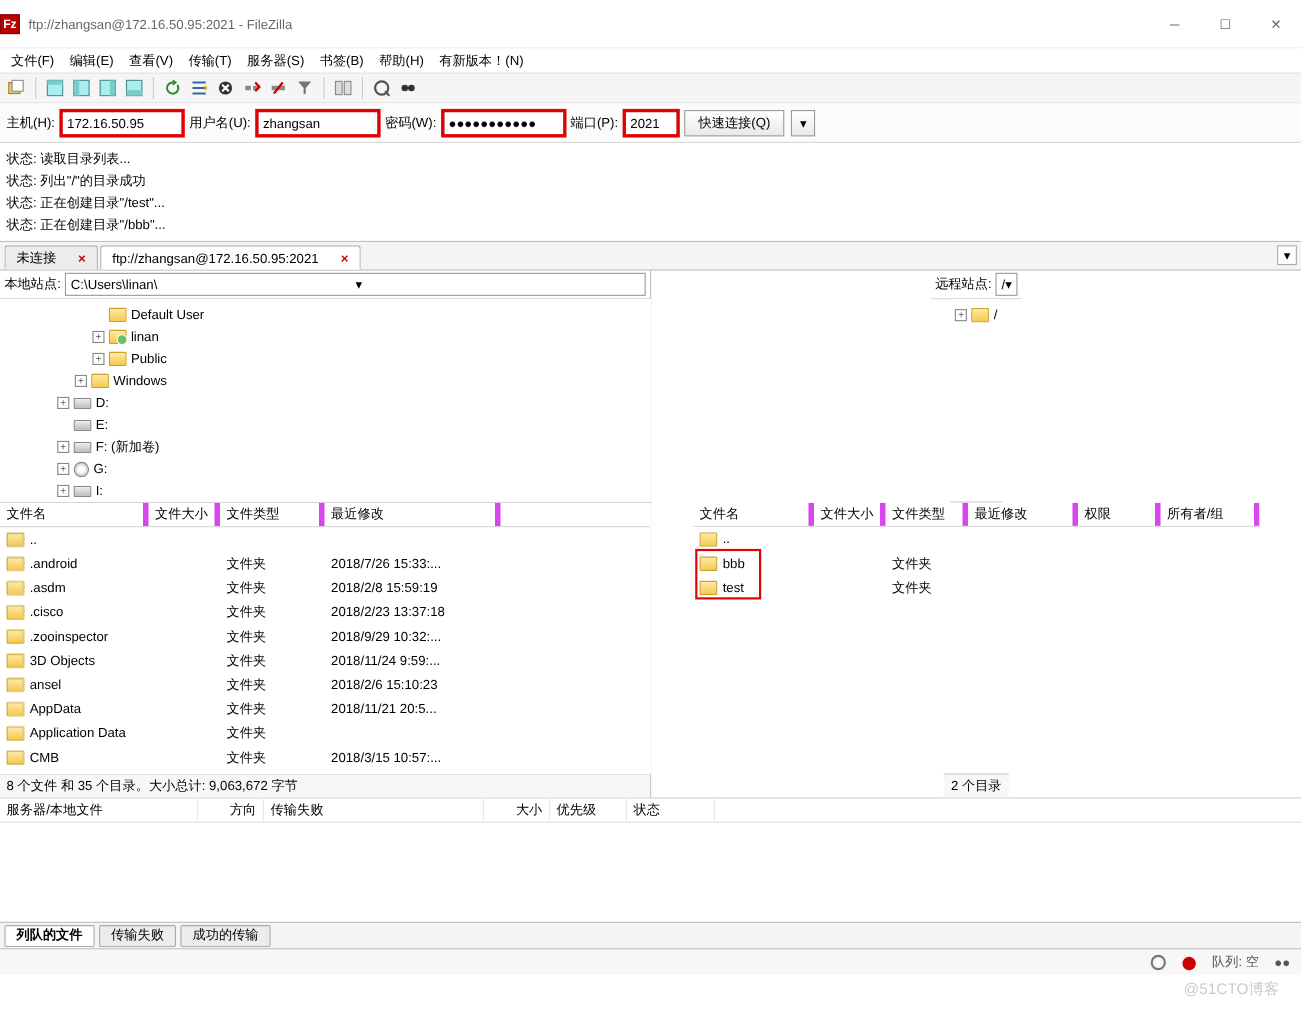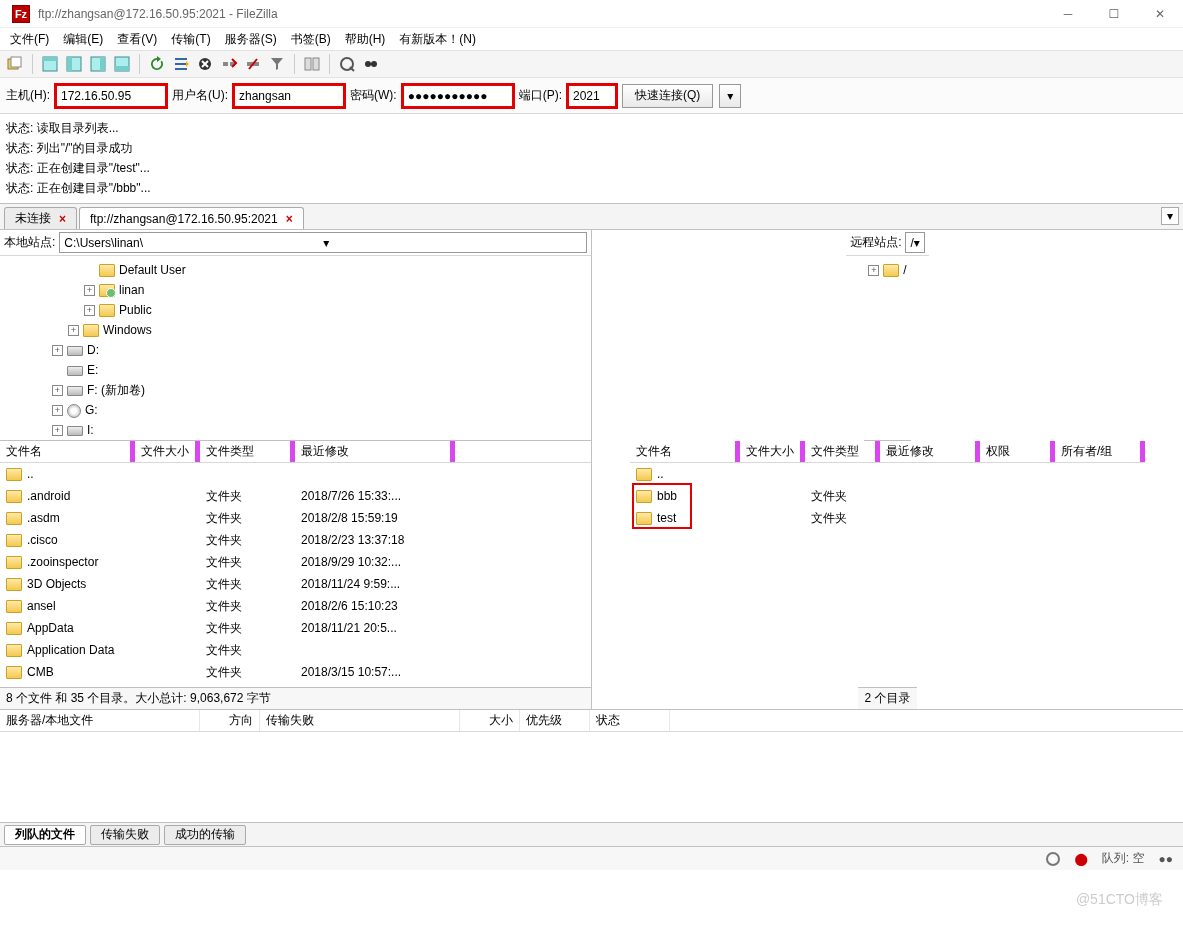--- a/index.html
+++ b/index.html
@@ -1,37 +1,37 @@
 <!DOCTYPE html>
 <html><head>
 <meta charset="utf-8">
 <style>
 * { box-sizing: border-box; margin: 0; padding: 0; font-family: "Microsoft YaHei", "Segoe UI", Tahoma, sans-serif; font-size: 12px; }
 html, body { height: 100%; background: #fff; color: #000; overflow: hidden; }
-.titlebar { height: 28px; display: flex; align-items: center; padding: 0 0 0 12px; background: #fff; border-bottom: 1px solid #eee; }
+.titlebar { height: 44px; display: flex; align-items: center; padding: 0 0 0 0; background: #fff; border-bottom: 1px solid #eee; }
 .titlebar .fz-icon { width: 18px; height: 18px; background: #bb0000; color: #fff; font-weight: bold; display: flex; align-items: center; justify-content: center; border: 1px solid #800; font-size: 11px; }
 .titlebar .title { margin-left: 8px; color: #666; }
 .win-controls { margin-left: auto; display: flex; }
 .win-controls div { width: 46px; height: 30px; display: flex; align-items: center; justify-content: center; color: #666; }
 .menubar { height: 22px; display: flex; align-items: center; padding: 0 4px; gap: 2px; }
 .menubar span { padding: 2px 6px; }
 .toolbar { height: 28px; display: flex; align-items: center; padding: 2px 4px; gap: 2px; background: #f5f5f5; border-top: 1px solid #e3e3e3; border-bottom: 1px solid #e3e3e3; }
 .toolbar .sep { width: 1px; height: 20px; background: #ccc; margin: 0 4px; }
 .toolbar .tbtn { width: 22px; height: 22px; display: flex; align-items: center; justify-content: center; border: 1px solid transparent; }
 .toolbar svg { width: 16px; height: 16px; }
 .quickconnect { height: 36px; display: flex; align-items: center; padding: 4px 6px; gap: 6px; border-bottom: 1px solid #d8d8d8; background: #fbfbfb; }
 .quickconnect label { white-space: nowrap; }
 .quickconnect input { height: 22px; border: 1px solid #999; padding: 0 4px; background: #fff; }
 .qc-btn { height: 24px; padding: 0 12px; border: 1px solid #999; background: linear-gradient(#fff,#e9e9e9); }
 .qc-dd { width: 22px; height: 24px; border: 1px solid #999; background: linear-gradient(#fff,#e9e9e9); display: flex; align-items: center; justify-content: center; }
 .hl-red { outline: 3px solid #e30000; outline-offset: -1px; }
 .log-pane { height: 90px; overflow-y: scroll; overflow-x: hidden; padding: 4px 6px; border-bottom: 1px solid #c0c0c0; background: #fff; }
 .log-line { line-height: 20px; }
 .conn-tabs { height: 26px; display: flex; align-items: flex-end; background: #f4f4f4; border-bottom: 1px solid #c0c0c0; position: relative; padding-left: 4px; gap: 2px; }
-.conn-tabs .tab { height: 22px; padding: 0 10px; border: 1px solid #aaa; border-bottom: none; background: #fff; display: flex; align-items: center; gap: 8px; border-radius: 3px 3px 0 0; }
+.conn-tabs .tab { height: 22px; padding: 0 10px; border: 1px solid #aaa; border-bottom: none; background: #fff; display: flex; align-items: center; gap: 20px; border-radius: 3px 3px 0 0; }
 .conn-tabs .tab.inactive { background: #ececec; }
 .conn-tabs .tab .x { color: #c00; font-weight: bold; }
 .conn-tabs .dd { position: absolute; right: 4px; top: 3px; width: 18px; height: 18px; border: 1px solid #aaa; background: #fff; display: flex; align-items: center; justify-content: center; }
 .mid { display: flex; height: 480px; border-bottom: 1px solid #c0c0c0; }
 .panel { flex: 1; display: flex; flex-direction: column; border-right: 1px solid #c0c0c0; min-width: 0; }
 .panel:last-child { border-right: none; align-items: center; }
 .addr-row { height: 26px; display: flex; align-items: center; padding: 2px 4px; gap: 4px; border-bottom: 1px solid #d8d8d8; }
 .addr-row .combo { flex: 1; height: 21px; border: 1px solid #999; display: flex; align-items: center; padding: 0 4px; background: #fff; }
 .addr-row .combo span { flex: 1; }
 .tree { flex: 0 0 185px; overflow: auto; border-bottom: 1px solid #c0c0c0; padding: 4px; background: #fff; }
@@ -424,21 +424,21 @@
             <div class="cell" style="width:100px"></div>
           </div>
         </div>
       <div class="remote-hl" style="left:2px; top:42px; width:60px; height:46px;"></div>
     </div>
     <div class="status-summary">2 个目录</div>
   </div>
 </div>
 
 <div class="queue-head">
-  <div class="col" style="width:200px">服务器/本地文件</div>
+  <div class="col" style="width:180px">服务器/本地文件</div>
   <div class="col" style="width:60px;justify-content:flex-end">方向</div>
   <div class="col" style="width:200px">传输失败</div>
   <div class="col" style="width:60px;justify-content:flex-end">大小</div>
   <div class="col" style="width:70px">优先级</div>
   <div class="col" style="width:80px">状态</div>
 </div>
 <div class="queue-body"></div>
 
 <div class="bottom-tabs">
   <div class="btab active">列队的文件</div>

